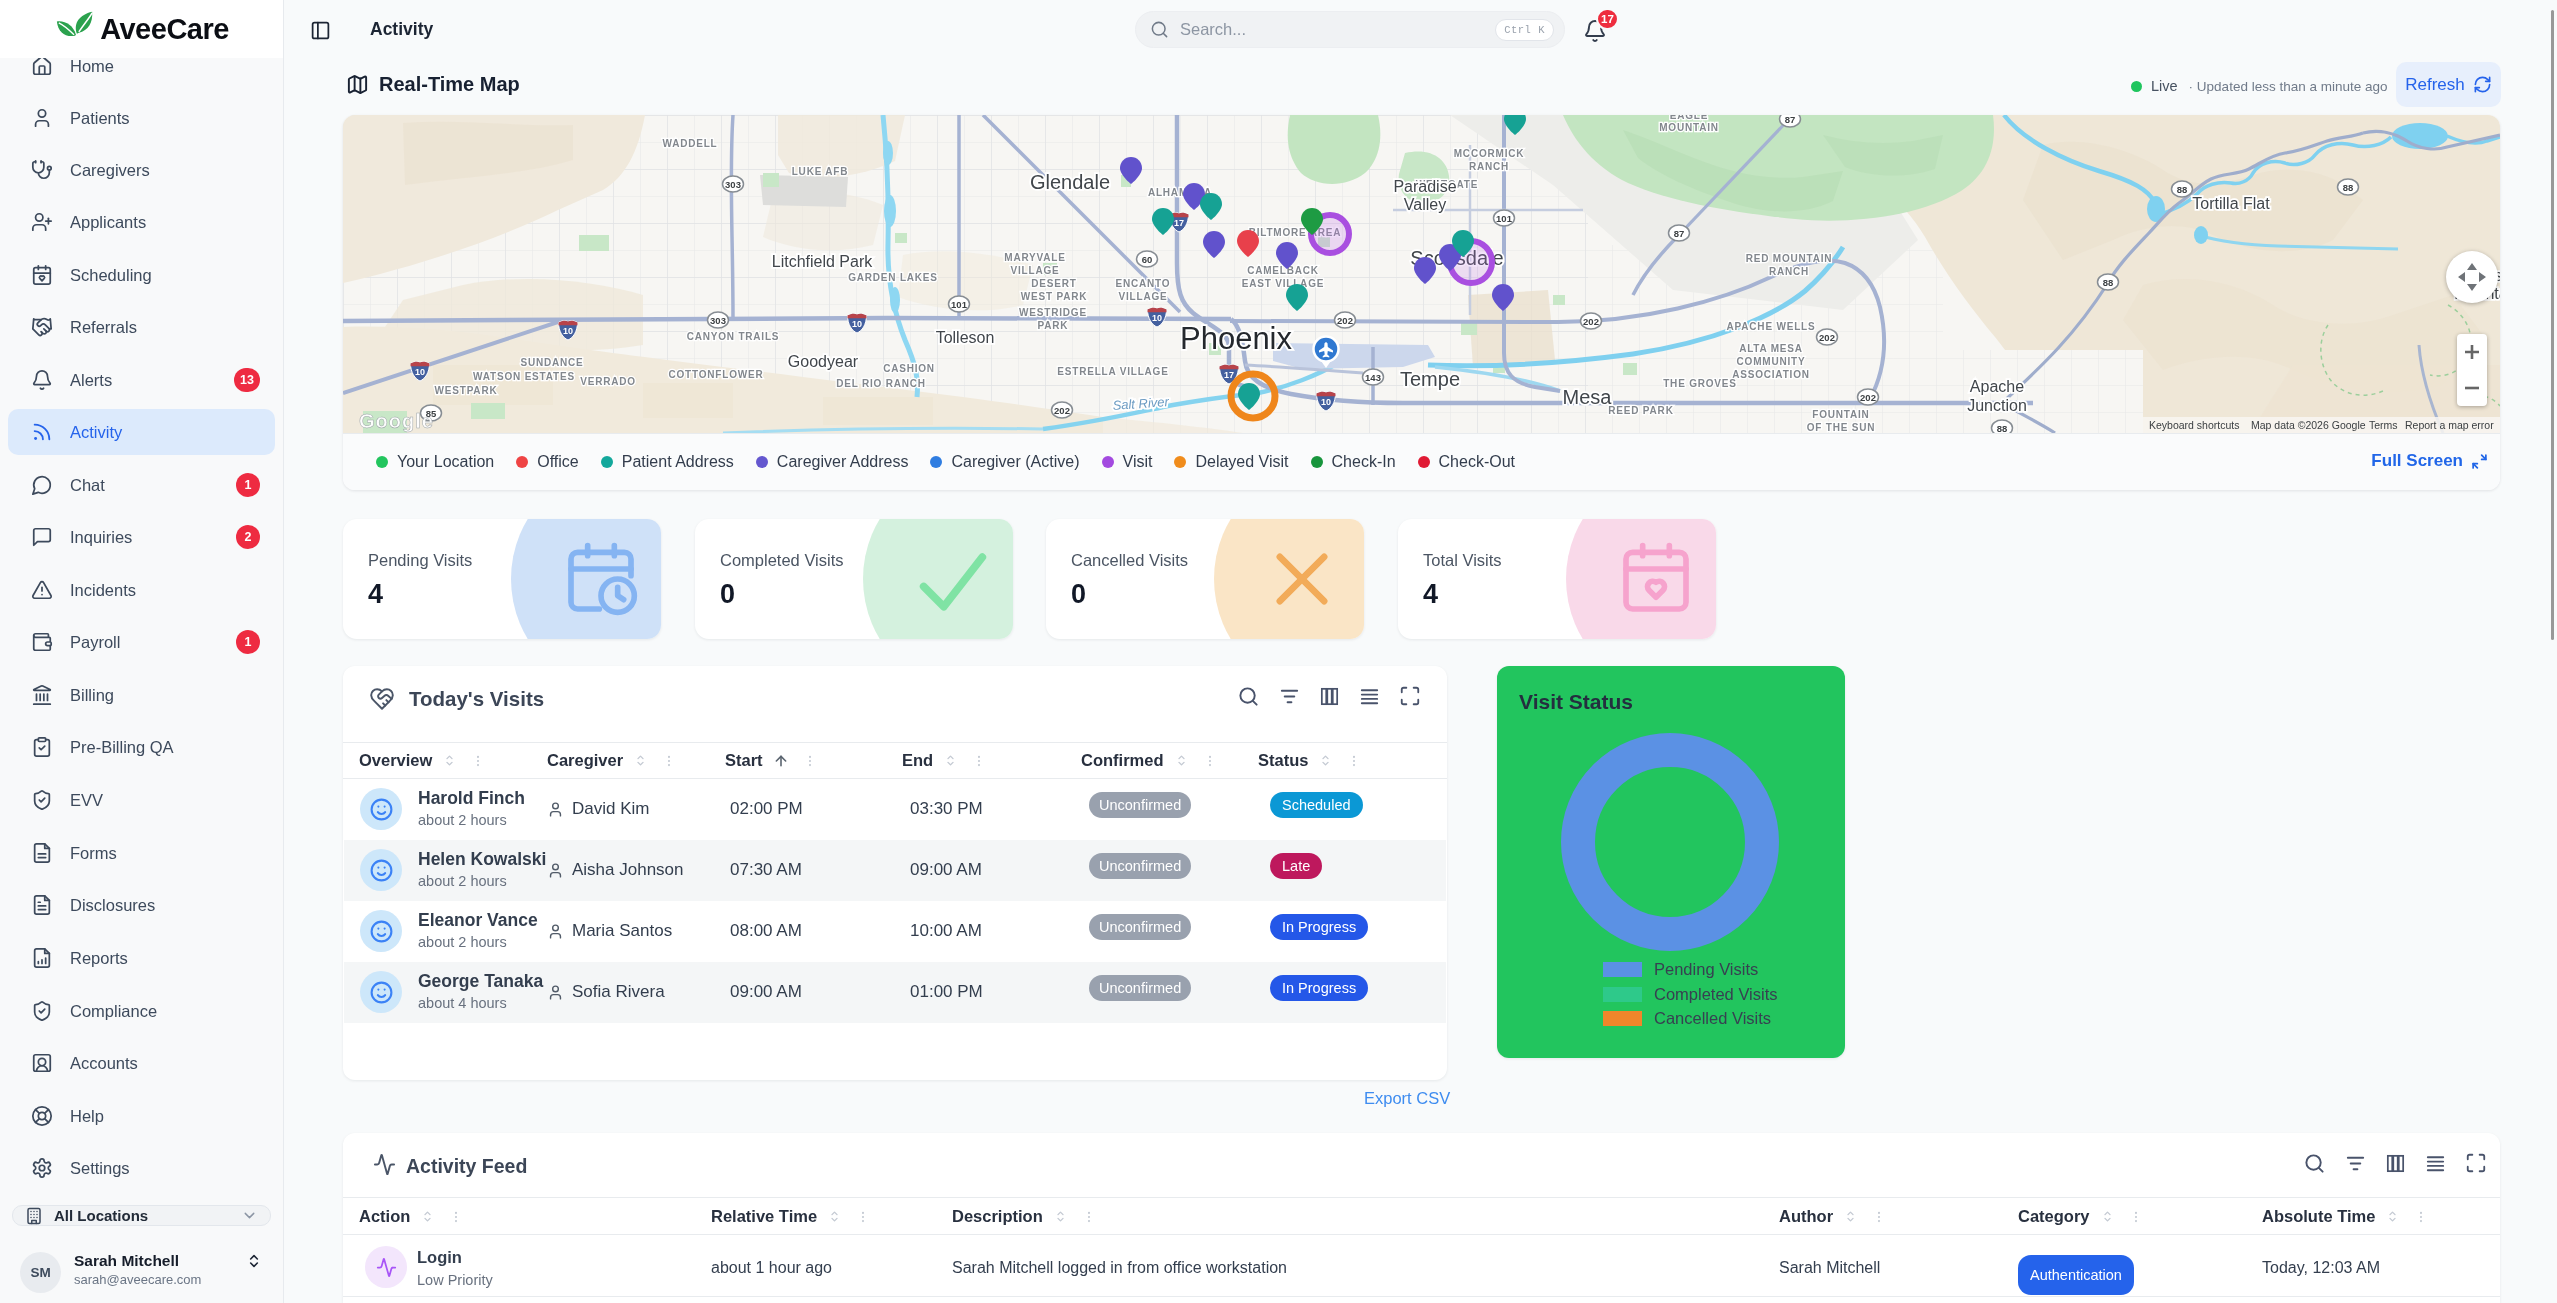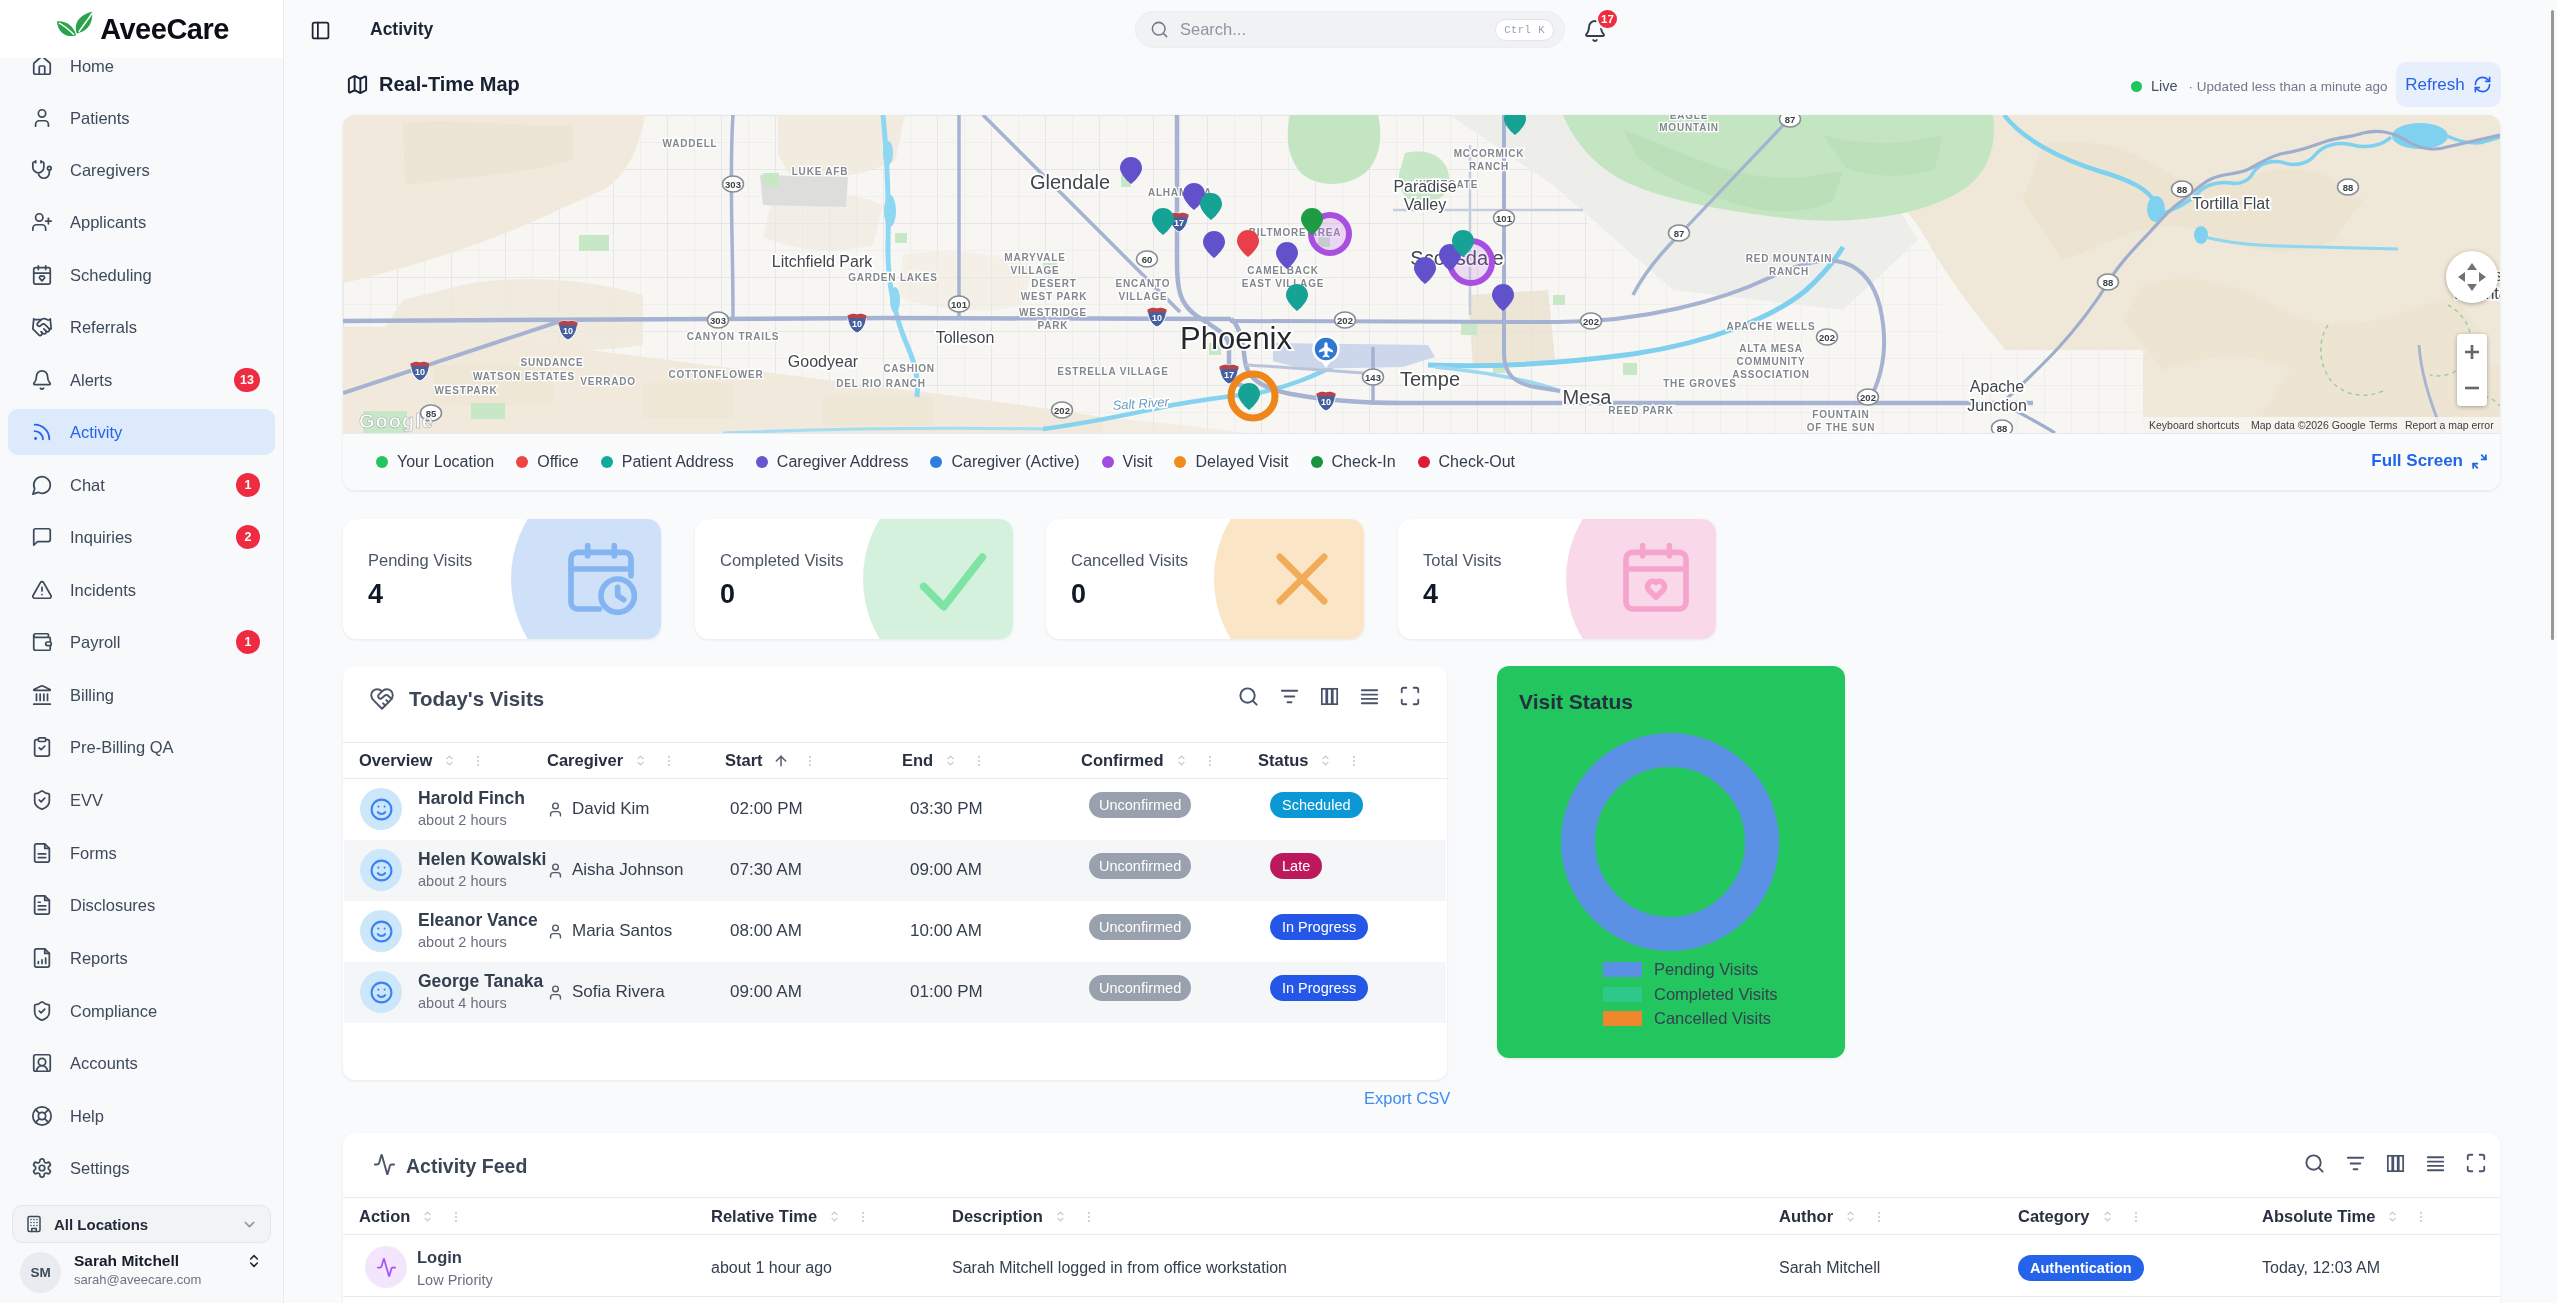--- a/index.html
+++ b/index.html
@@ -7,21 +7,21 @@
 .abs{position:absolute}
 svg{display:block}
 
 #sidebar{position:absolute;left:0;top:0;width:284px;height:1303px;background:#f8f9fa;border-right:1px solid #e7eaee}
 #logo{position:absolute;left:0;top:0;width:283px;height:58px;background:#fff;display:flex;align-items:center;justify-content:center;gap:4px;z-index:5}
 #logo span{font-size:29px;font-weight:700;color:#0b0e14;letter-spacing:-.5px}
 .nav{position:absolute;left:8px;width:267px;height:46px;display:flex;align-items:center;padding-left:23px;color:#3d4a5c;font-size:16.5px;font-weight:500}
 .nav svg{margin-right:17px;flex:none}
 .nav .badge{position:absolute;right:15px;min-width:24px;height:24px;border-radius:12px;background:#ee2b41;color:#fff;font-size:12.5px;font-weight:700;display:flex;align-items:center;justify-content:center;padding:0 6px}
 .nav.active{background:#dceafc;border-radius:10px;color:#2563eb}
-#locsel{position:absolute;left:12px;top:1205px;width:259px;height:38px;background:#f1f3f5;border:1px solid #e3e7ec;border-radius:10px;display:flex;align-items:center;padding:0 12px;color:#222b38;font-size:15px;font-weight:600}
+#locsel{position:absolute;left:12px;top:1205px;width:259px;height:21px;background:#f1f3f5;border:1px solid #e3e7ec;border-radius:10px;display:flex;align-items:center;padding:0 12px;color:#222b38;font-size:15px;font-weight:600}
 #profile{position:absolute;left:20px;top:1252px;width:250px;height:44px;display:flex;}
 #avatar{width:41px;height:41px;border-radius:50%;background:#e8ebef;color:#3d4a5c;font-size:13.5px;font-weight:600;display:flex;align-items:center;justify-content:center}
 
 #pagetitle{position:absolute;left:370px;top:19px;font-size:17.5px;font-weight:600;color:#1c2534}
 #search{position:absolute;left:1135px;top:11px;width:430px;height:37px;background:#f0f2f4;border:1px solid #eceef1;border-radius:19px;display:flex;align-items:center;padding:0 10px 0 14px;color:#8d96a3;font-size:16.5px}
 #ctrlk{margin-left:auto;background:#fff;border:1px solid #e2e5ea;border-radius:12px;font-family:"Liberation Mono",monospace;font-size:10.5px;color:#9aa2ad;padding:4px 8px;letter-spacing:.5px}
 #bellbadge{position:absolute;left:1596px;top:8px;min-width:23px;height:22px;border-radius:11px;background:#ee2d3e;color:#fff;font-size:11.5px;font-weight:700;display:flex;align-items:center;justify-content:center;border:2px solid #f8fafb}
 
 #maptitle{position:absolute;left:379px;top:73px;font-size:20px;font-weight:700;color:#182132}
 #liveline{position:absolute;left:2131px;top:78px;display:flex;align-items:center;font-size:14.5px;color:#535e6e}
@@ -936,18 +936,18 @@
 <div class="abs" style="left:22px;top:113px;width:42px;height:42px;border-radius:50%;background:#f3e6fc;display:flex;align-items:center;justify-content:center">
       <svg width="21" height="21" viewBox="0 0 24 24" fill="none" stroke="#a855f7" stroke-width="2" stroke-linecap="round" stroke-linejoin="round">
         <path d="M22 12h-2.48a2 2 0 0 0-1.93 1.46l-2.35 8.36a.25.25 0 0 1-.48 0L9.24 2.18a.25.25 0 0 0-.48 0l-2.35 8.36A2 2 0 0 1 4.49 12H2"></path>
       </svg>
     </div>
 <div class="abs" style="left:74px;top:115px;font-size:16.5px;font-weight:600;color:#333e4e">Login</div>
 <div class="abs" style="left:74px;top:139px;font-size:14.5px;color:#68717f">Low Priority</div>
 <div class="abs" style="left:368px;top:126px;font-size:16px;color:#333e4e">about 1 hour ago</div>
 <div class="abs" style="left:609px;top:126px;font-size:16px;color:#333e4e">Sarah Mitchell logged in from office workstation</div>
 <div class="abs" style="left:1436px;top:126px;font-size:16px;color:#333e4e">Sarah Mitchell</div>
-<div class="abs" style="left:1675px;top:122px;height:26px;border-radius:13px;background:#2563eb;color:#fff;font-size:14.5px;font-weight:700;display:flex;align-items:center;padding:0 12px">Authentication</div>
+<div class="abs" style="left:1675px;top:122px;height:40px;border-radius:13px;background:#2563eb;color:#fff;font-size:14.5px;font-weight:400;display:flex;align-items:center;padding:0 12px">Authentication</div>
 <div class="abs" style="left:1919px;top:126px;font-size:16px;color:#333e4e">Today, 12:03 AM</div>
 <div class="abs" style="left:0;top:163px;width:2157px;height:1px;background:#e8ebee"></div>
 </div>
 <div id="exportcsv">Export CSV</div>
 <div id="scrollbar" style="position:absolute;left:2551px;top:10px;width:3px;height:630px;background:#989898;border-radius:2px"></div>
 
 </body></html>

